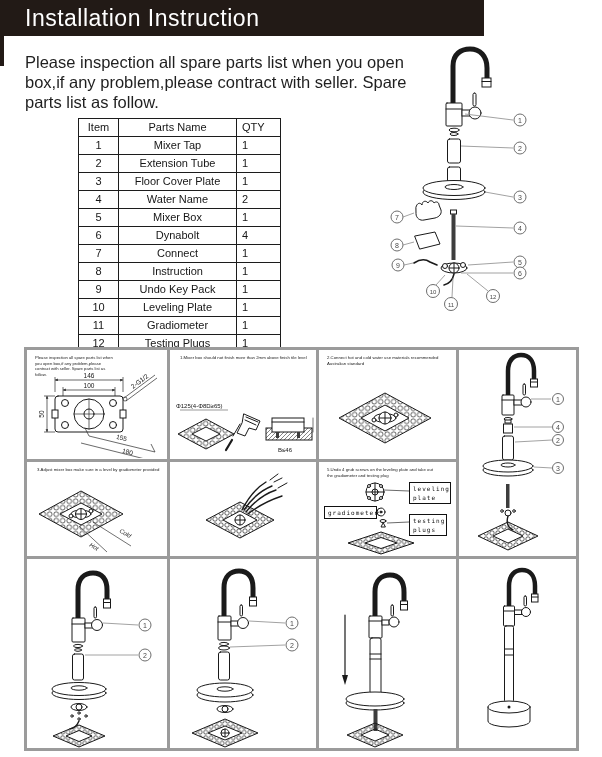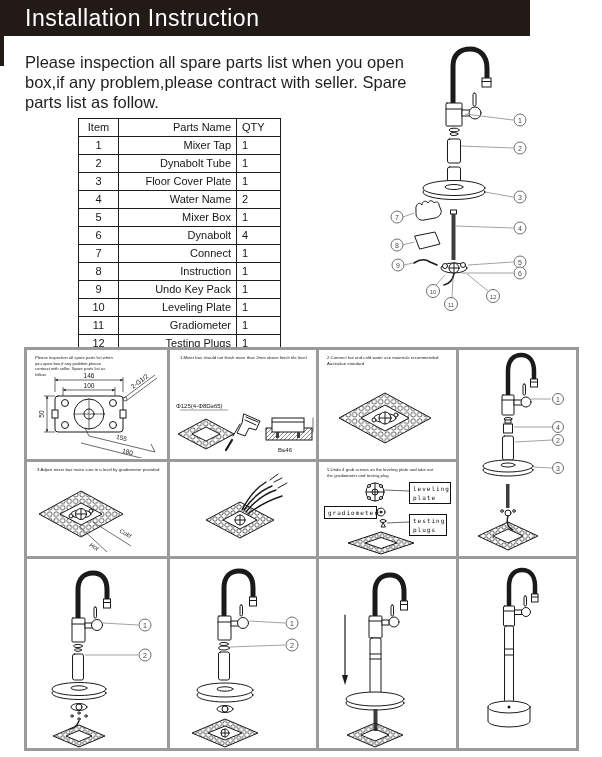--- a/index.html
+++ b/index.html
@@ -1,24 +1,24 @@
 <!DOCTYPE html>
 <html><head>
 <meta charset="utf-8">
 <style>
   *{box-sizing:border-box;margin:0;padding:0}
   html,body{width:602px;height:757px;background:#fff;font-family:"Liberation Sans",sans-serif;position:relative;overflow:hidden}
-  .titlebar{position:absolute;left:0;top:0;width:530px;height:36px;background:#221a16;display:flex;align-items:center}
+  .titlebar{position:absolute;left:0;top:0;width:484px;height:36px;background:#221a16;display:flex;align-items:center}
   .titlebar h1{color:#fff;font-size:23px;font-weight:400;margin-left:25px;letter-spacing:.5px}
   .left-strip{position:absolute;left:0;top:36px;width:4px;height:30px;background:#221a16}
   .intro{position:absolute;left:25px;top:52px;width:388px;font-size:16.5px;line-height:1.22;color:#1f1f1f}
   .parts{position:absolute;left:78px;top:118px;border-collapse:collapse;color:#161616}
   .parts th,.parts td{border:1.5px solid #1c1c1c;font-size:11px;font-weight:400;padding:3px 5px;height:13.1px;line-height:1;white-space:nowrap}
   .parts .c{text-align:center;width:40px}
-  .parts .n{text-align:right;width:118px}
+  .parts .n{text-align:center;width:118px}
   .parts .q{text-align:left;width:44px}
   .art{position:absolute}
   .ln{stroke:#1a1a1a;stroke-width:1;fill:none;stroke-linecap:round}
   .fw{fill:#fff;stroke:#1a1a1a;stroke-width:1}
   .dk{fill:#3d3d3d;stroke:none}
   .callout circle{fill:#fff;stroke:#6e6e6e;stroke-width:1}
   .callout text{fill:#4a4a4a;font-size:7px;text-anchor:middle;font-family:"Liberation Sans",sans-serif}
   .callout line{stroke:#8a8a8a;stroke-width:.8}
   .dim line{stroke:#2a2a2a;stroke-width:.7}
   .dim text{fill:#141414;font-size:6.5px;text-anchor:middle}
@@ -52,21 +52,21 @@
     </tr>
   </thead>
   <tbody>
     <tr>
         <td class="c">1</td>
         <td class="n">Mixer Tap</td>
         <td class="q">1</td>
       </tr>
     <tr>
         <td class="c">2</td>
-        <td class="n">Dynabolt Tube</td>
+        <td class="n">Extension Tube</td>
         <td class="q">1</td>
       </tr>
     <tr>
         <td class="c">3</td>
         <td class="n">Floor Cover Plate</td>
         <td class="q">1</td>
       </tr>
     <tr>
         <td class="c">4</td>
         <td class="n">Water Name</td>

